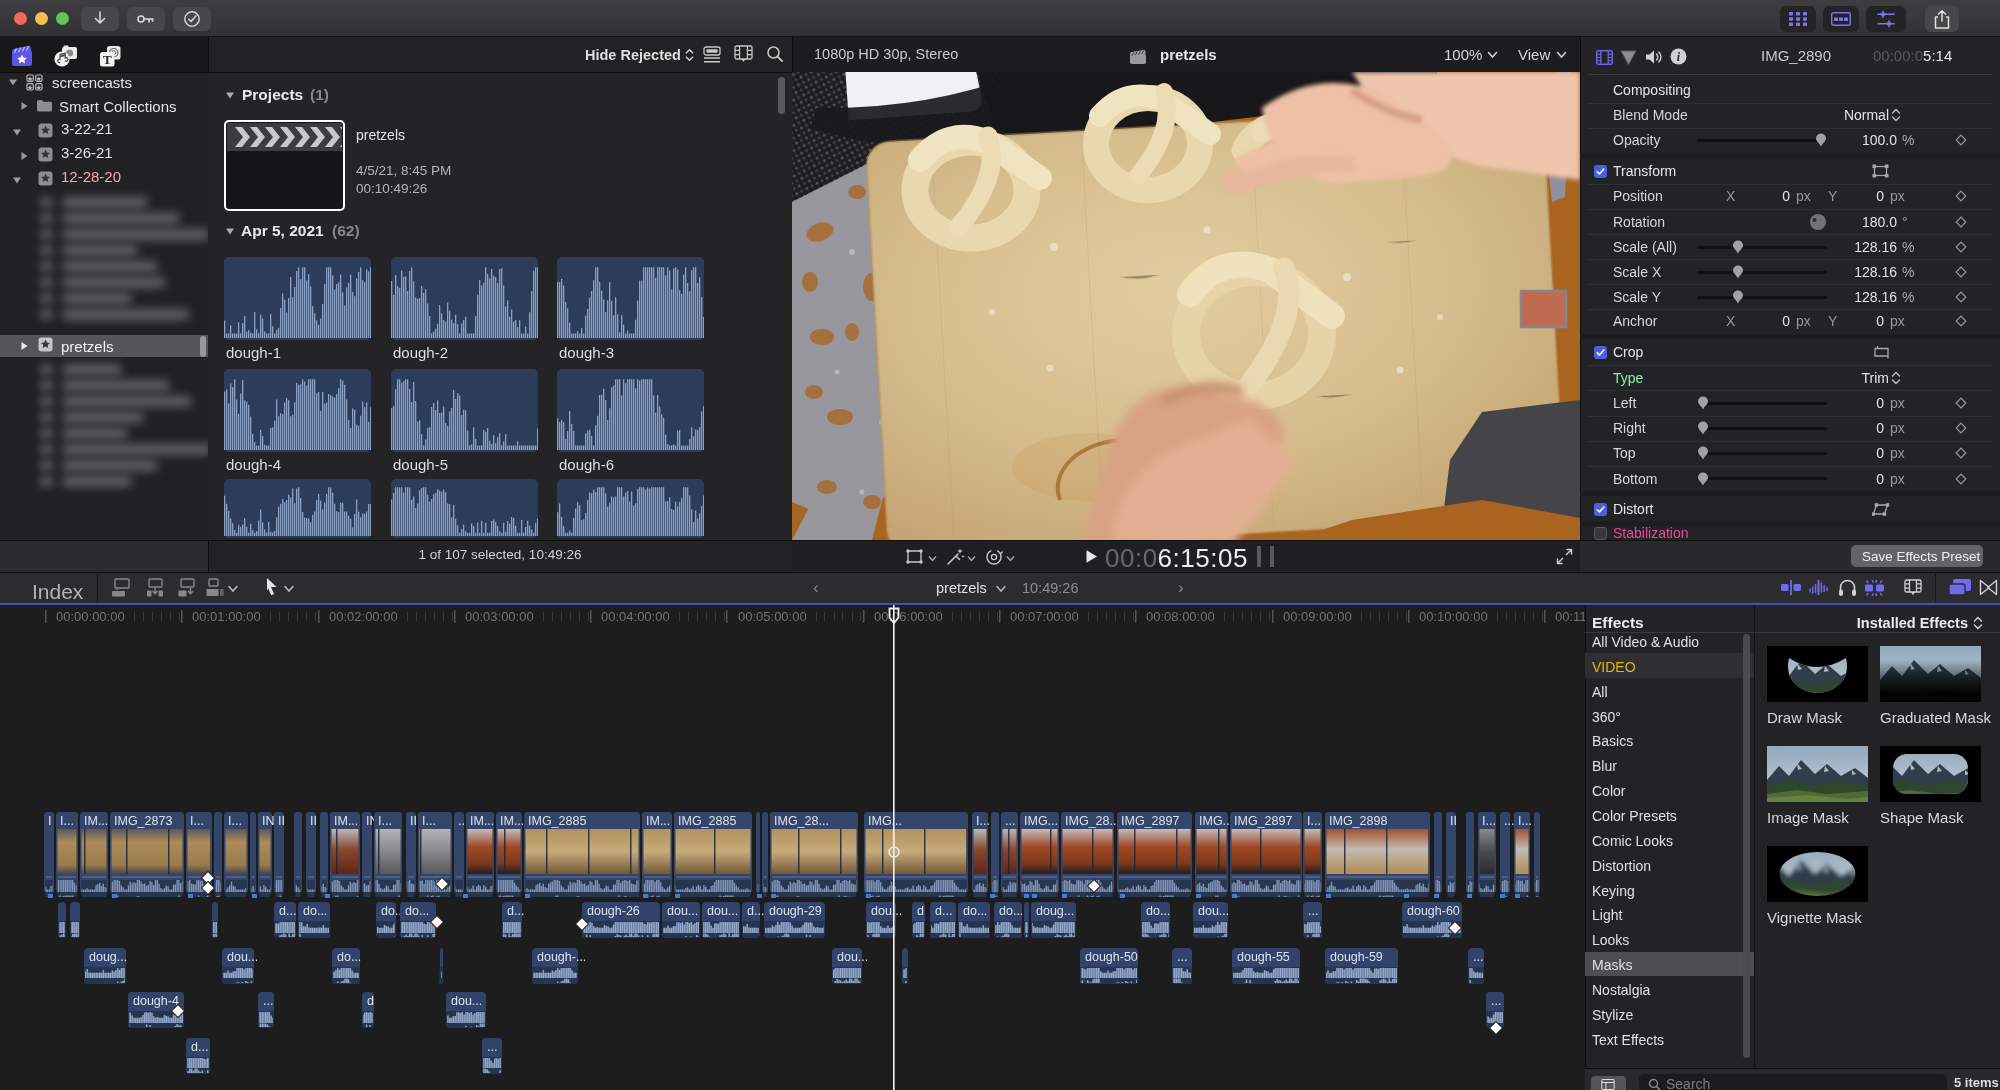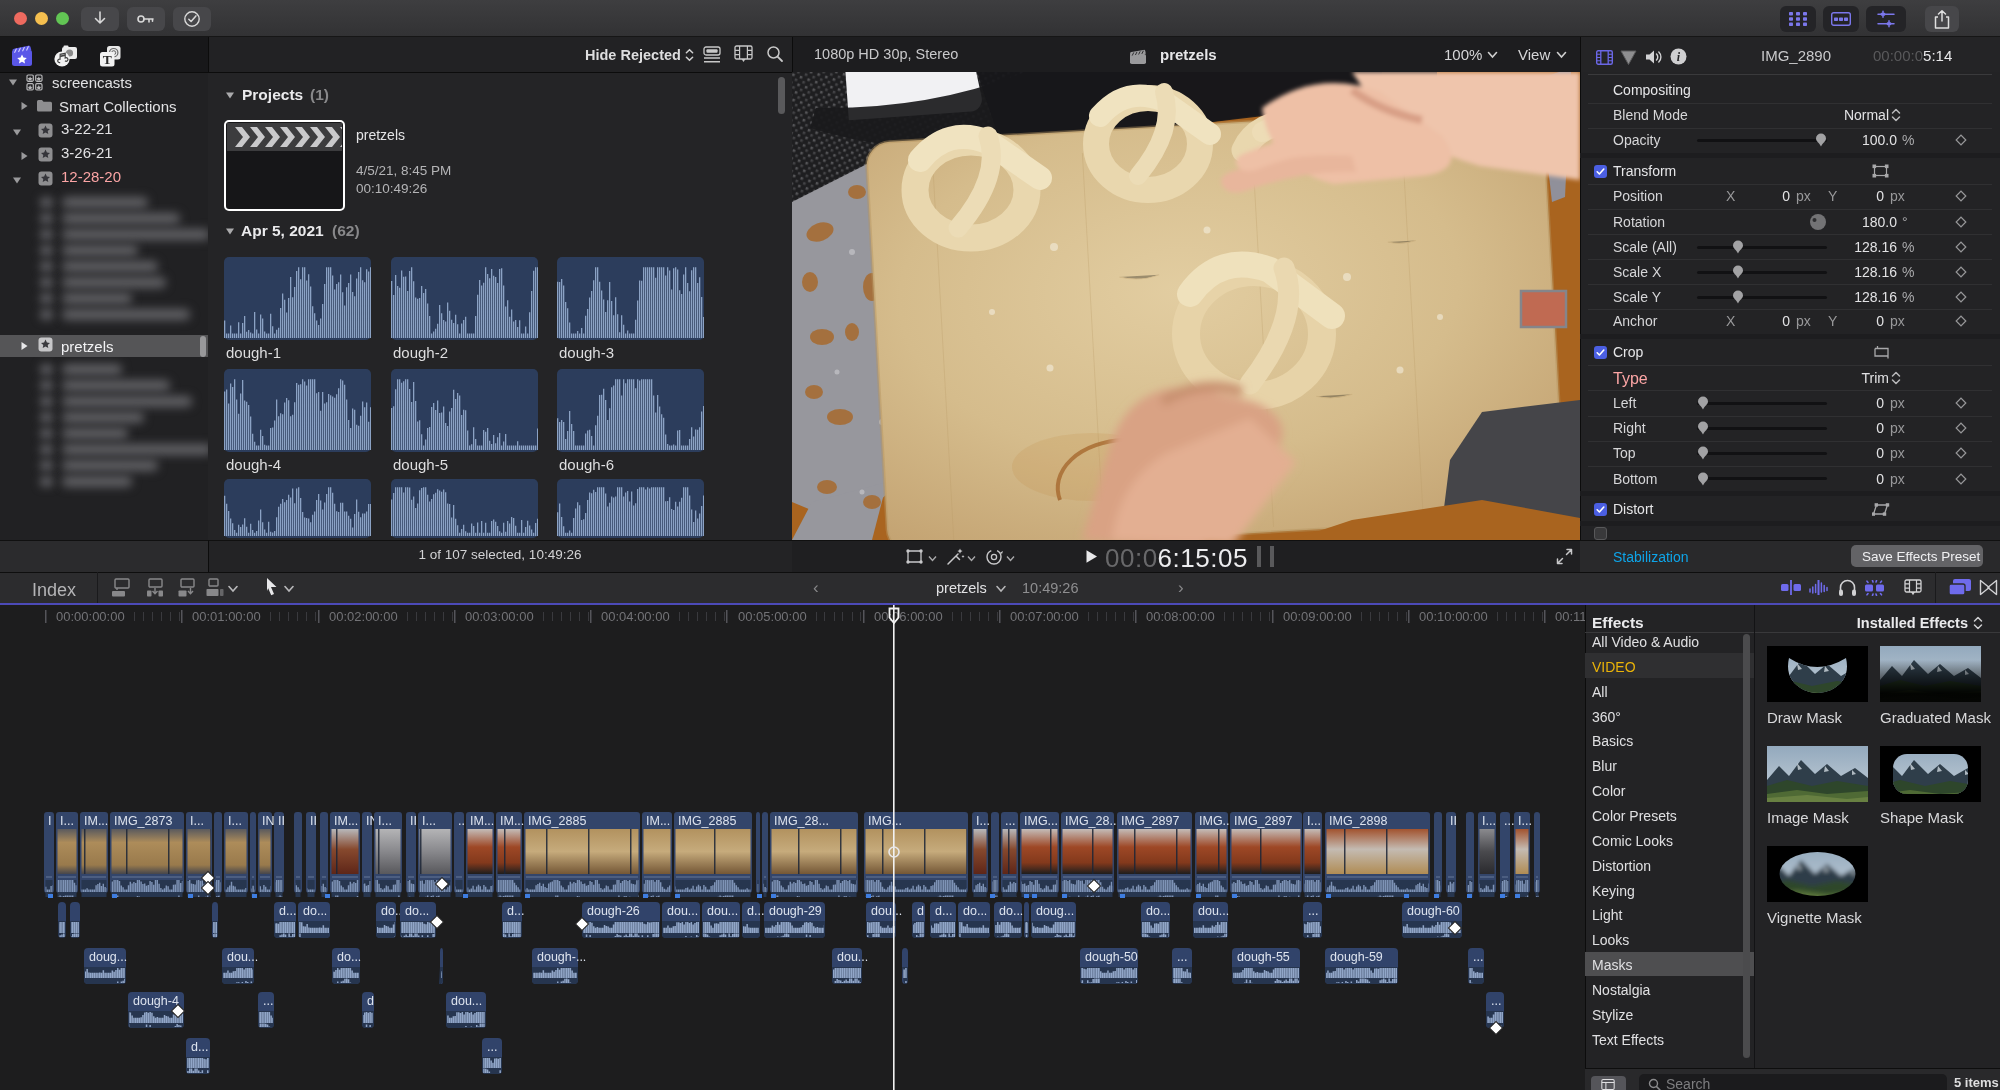--- a/index.html
+++ b/index.html
@@ -558,21 +558,21 @@
 <div class="ab" style="left:1580px;top:334px;width:420px;height:5px;background:#1d1d1f;"></div>
 <div class="ab" style="left:1594px;top:345.5px;width:13px;height:13px;border-radius:3px;background:#4b5fe2;"></div>
 <svg style="left:1594px;top:345.5px" width="13" height="13" viewBox="0 0 13 13">
     <path d="M3.2 6.8l2.2 2.2 4.4-5" stroke="#fff" stroke-width="1.6" fill="none" stroke-linecap="round" stroke-linejoin="round"></path>
   </svg>
 <div class="txt" style="left:1613px;top:344px;font-size:14px;color:#e6e6e8;">Crop</div>
 <svg style="left:1874px;top:345px" width="15" height="14" viewBox="0 0 15 14">
     <path d="M1 3.5h2.5V1M3.5 3.5H14V11M14 13.5V11M14 11h-13V3.5" stroke="#a8a8aa" stroke-width="1.3" fill="none"></path>
   </svg>
 <div class="ab" style="left:1588px;top:365px;width:404px;height:1px;background:#303032;"></div>
-<div class="txt" style="left:1613px;top:370px;font-size:16px;color:#fca5a5;">Type</div>
+<div class="txt" style="left:1613px;top:370px;font-size:14px;color:#86efac;">Type</div>
 <div class="txt" style="right:111px;top:370px;font-size:14px;color:#e2e2e4;text-align:right;">Trim</div>
 <svg style="left:1891px;top:371px" width="10" height="14" viewBox="0 0 10 14">
     <path d="M1.5 5 5 1.5 8.5 5M1.5 9 5 12.5 8.5 9" stroke="#b8b8ba" stroke-width="1.5" fill="none" stroke-linecap="round" stroke-linejoin="round"></path>
   </svg>
 <div class="ab" style="left:1588px;top:390px;width:404px;height:1px;background:#303032;"></div>
 <div class="txt" style="left:1613px;top:395.0px;font-size:14px;color:#d6d6d8;">Left</div>
 <div class="ab" style="left:1697px;top:401.5px;width:130px;height:3px;border-radius:1.5px;background:#111113;"></div>
 <svg style="left:1697px;top:396.0px" width="12" height="14" viewBox="0 0 12 14">
     <path d="M1 5.5a5 5 0 0 1 10 0c0 3-3.2 4.2-5 8-1.8-3.8-5-5-5-8z" fill="#a2a2a4"></path>
   </svg>
@@ -624,23 +624,23 @@
     <path d="M4.5 2h11l-3 9h-11z" stroke="#a8a8aa" stroke-width="1.3" fill="none"></path>
     <g fill="#a8a8aa">
       <rect x="2.6" y="0.2" width="3.4" height="3.4"></rect>
       <rect x="13.8" y="0.2" width="3.4" height="3.4"></rect>
       <rect x="-0.4" y="9.4" width="3.4" height="3.4"></rect>
       <rect x="10.8" y="9.4" width="3.4" height="3.4"></rect>
     </g>
   </svg>
 <div class="ab" style="left:1580px;top:521px;width:420px;height:5px;background:#1d1d1f;"></div>
 <div class="ab" style="left:1594px;top:526.5px;width:13px;height:13px;border-radius:3px;background:#39393b;border:1px solid #58585a;"></div>
-<div class="txt" style="left:1613px;top:525px;font-size:14px;color:#0ea5e9;margin-top:24px;">Stabilization</div>
+<div class="txt" style="left:1613px;top:525px;font-size:14px;color:#ec4899;">Stabilization</div>
 <div class="ab" style="left:0;top:572px;width:2000px;height:31px;background:#2c2c2e;border-top:1px solid #0e0e0e;"></div>
-<div class="txt" style="left:32px;top:580px;font-size:18px;color:#b4b4b6;">Index</div>
+<div class="txt" style="left:32px;top:580px;font-size:21px;color:#b4b4b6;">Index</div>
 <div class="ab" style="left:97px;top:572px;width:1px;height:31px;background:#1a1a1c;"></div>
 <svg style="left:111px;top:578px" width="20" height="19" viewBox="0 0 20 19">
     <g stroke="#88888a" stroke-width="1.4" fill="none">
       <rect x="4" y="1" width="14" height="9" rx="1"></rect>
       <path d="M6 10v2"></path>
     </g>
     <rect x="1" y="13" width="13" height="5.5" rx="1" fill="#88888a"></rect>
   </svg>
 <svg style="left:145px;top:578px" width="20" height="19" viewBox="0 0 20 19">
     <rect x="4" y="1" width="13" height="8" rx="1" stroke="#88888a" stroke-width="1.4" fill="none"></rect>

